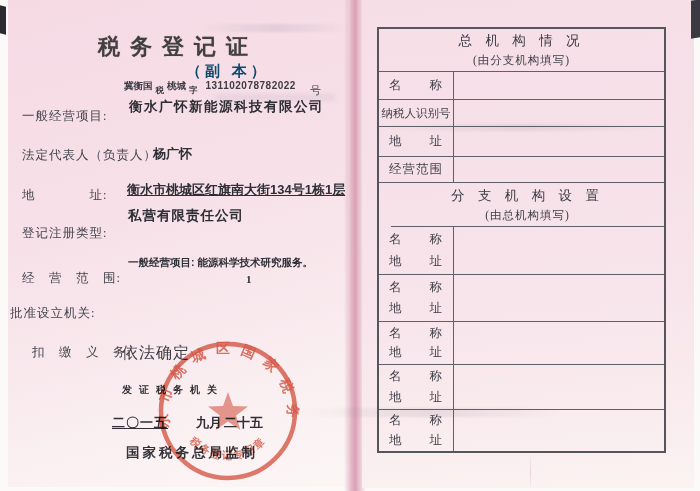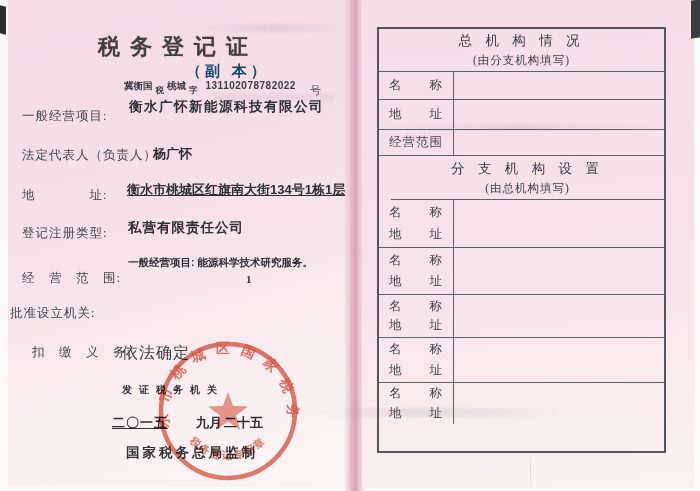--- a/index.html
+++ b/index.html
@@ -95,21 +95,21 @@
 <div class="abs flabel" style="left:22px;top:108px;">一般经营项目:</div>
 <div class="abs fvalue" style="left:129px;top:98px;font-size:13.5px;letter-spacing:1.5px;">衡水广怀新能源科技有限公司</div>
 
 <div class="abs flabel" style="left:22px;top:147px;">法定代表人（负责人）:</div>
 <div class="abs fvalue" style="left:153px;top:145px;font-size:13px;">杨广怀</div>
 
 <div class="abs flabel" style="left:22px;top:187px;">地　　　　址:</div>
 <div class="abs fvalue" style="left:127px;top:181px;font-size:13px;text-decoration:underline;">衡水市桃城区红旗南大街134号1栋1层</div>
 
 <div class="abs flabel" style="left:22px;top:225px;">登记注册类型:</div>
-<div class="abs fvalue" style="left:128px;top:219px;font-size:13.5px;letter-spacing:1px;text-align:center;">私营有限责任公司</div>
+<div class="abs fvalue" style="left:128px;top:207px;font-size:13.5px;letter-spacing:1px;text-align:center;">私营有限责任公司</div>
 
 <div class="abs flabel" style="left:22px;top:261px;margin-top:9px;">经　营　范　围:</div>
 <div class="abs fvalue" style="left:128px;top:256px;font-size:10.5px;">一般经营项目: 能源科学技术研究服务。</div>
 <div class="abs fvalue" style="left:246px;top:273px;font-size:11px;font-family:'Liberation Serif',serif;">1</div>
 
 <div class="abs flabel" style="left:10px;top:305px;">批准设立机关:</div>
 
 <div class="abs flabel" style="left:32px;top:344px;">扣　缴　义　务:</div>
 <div class="abs kai" style="left:110px;top:343px;font-size:16px;letter-spacing:1px;padding-left:12px;">依法确定</div>
 
@@ -136,20 +136,24 @@
 
   <div class="trow thead" style="height:43px;">
     <div class="t1">总 机 构 情 况</div>
     <div class="t2">(由分支机构填写)</div>
   </div>
 
   <div class="trow" style="height:28px;">
     <div class="lcell">名　　称</div>
     <div class="vcell"></div>
   </div>
+  <div class="trow" style="height:27px;">
+    <div class="lcell" style="letter-spacing:0;font-size:11.5px;">纳税人识别号</div>
+    <div class="vcell"></div>
+  </div>
   <div class="trow" style="height:30px;">
     <div class="lcell">地　　址</div>
     <div class="vcell"></div>
   </div>
   <div class="trow" style="height:26px;">
     <div class="lcell">经营范围</div>
     <div class="vcell"></div>
   </div>
 
   <div class="trow thead" style="height:44px;margin-left:12px;">

